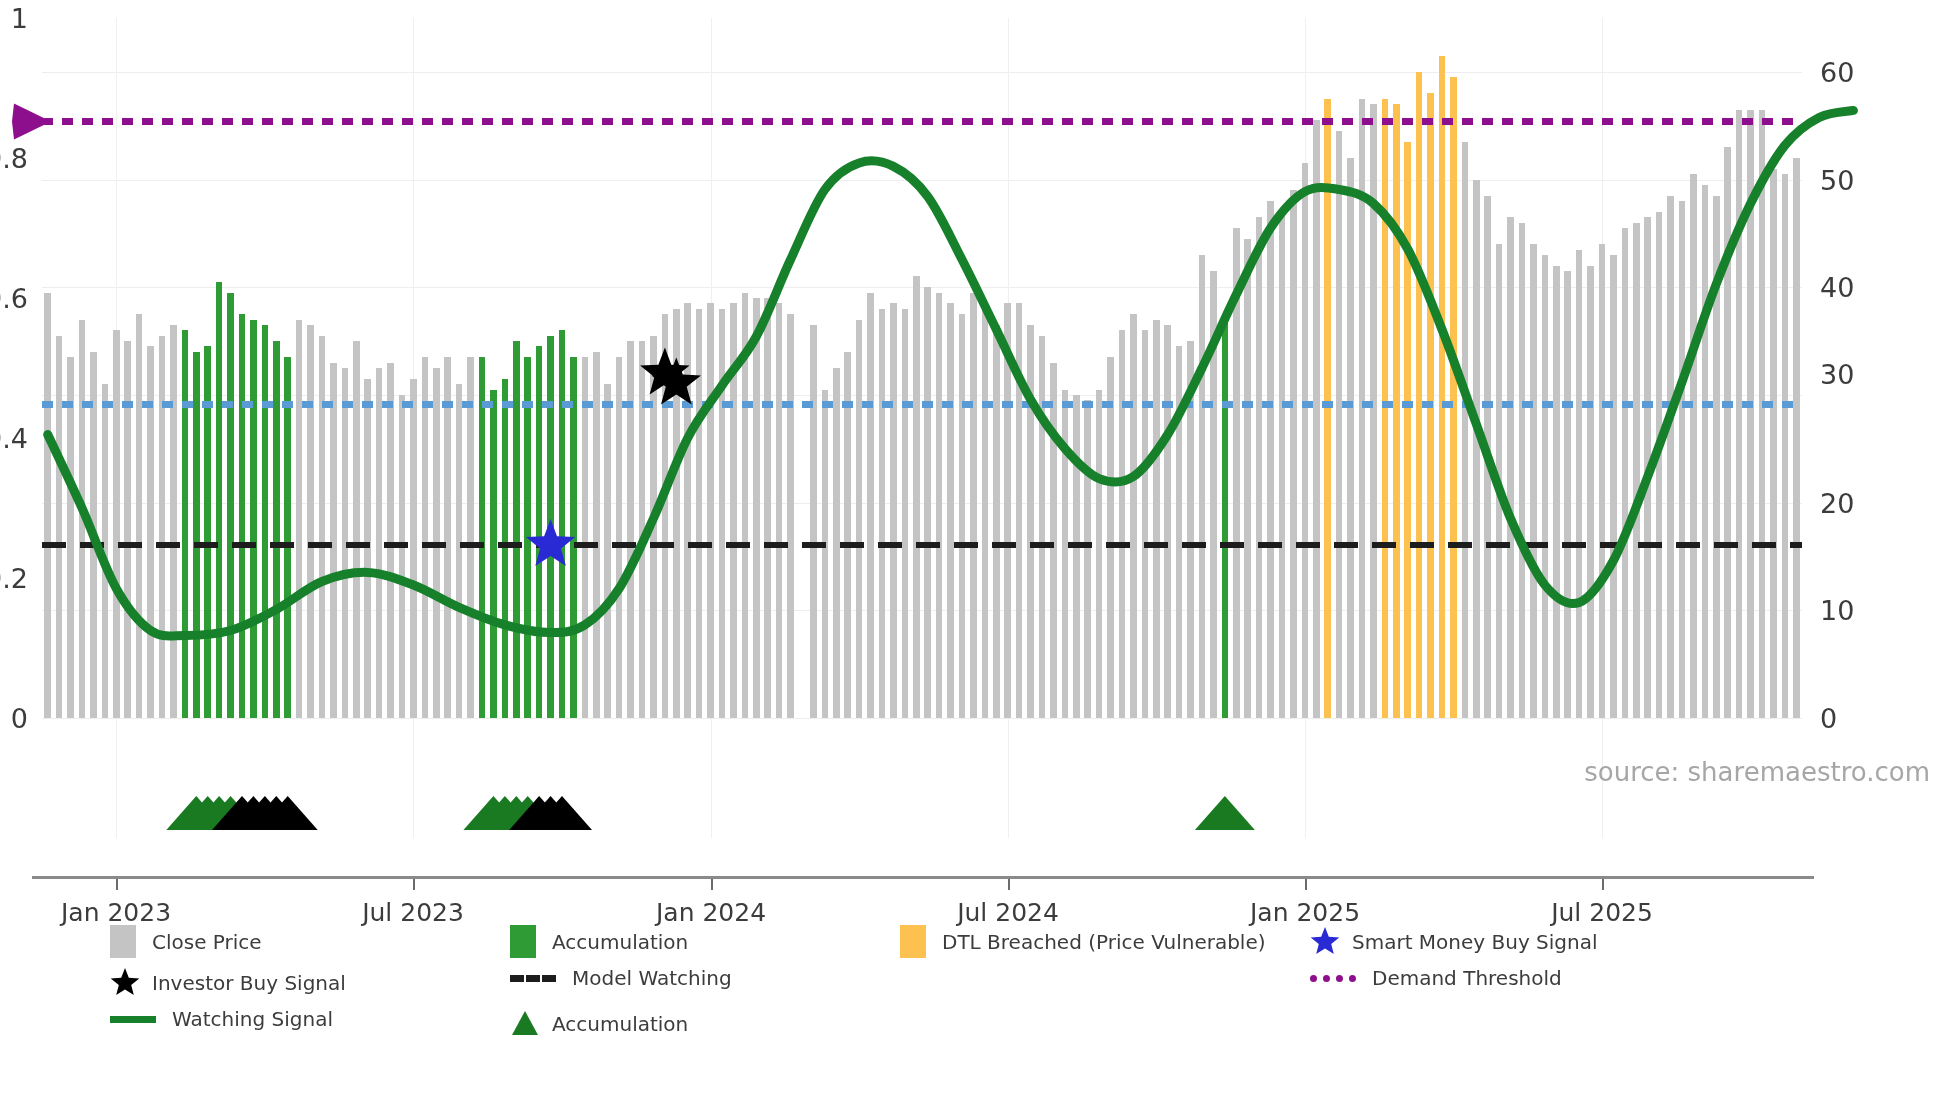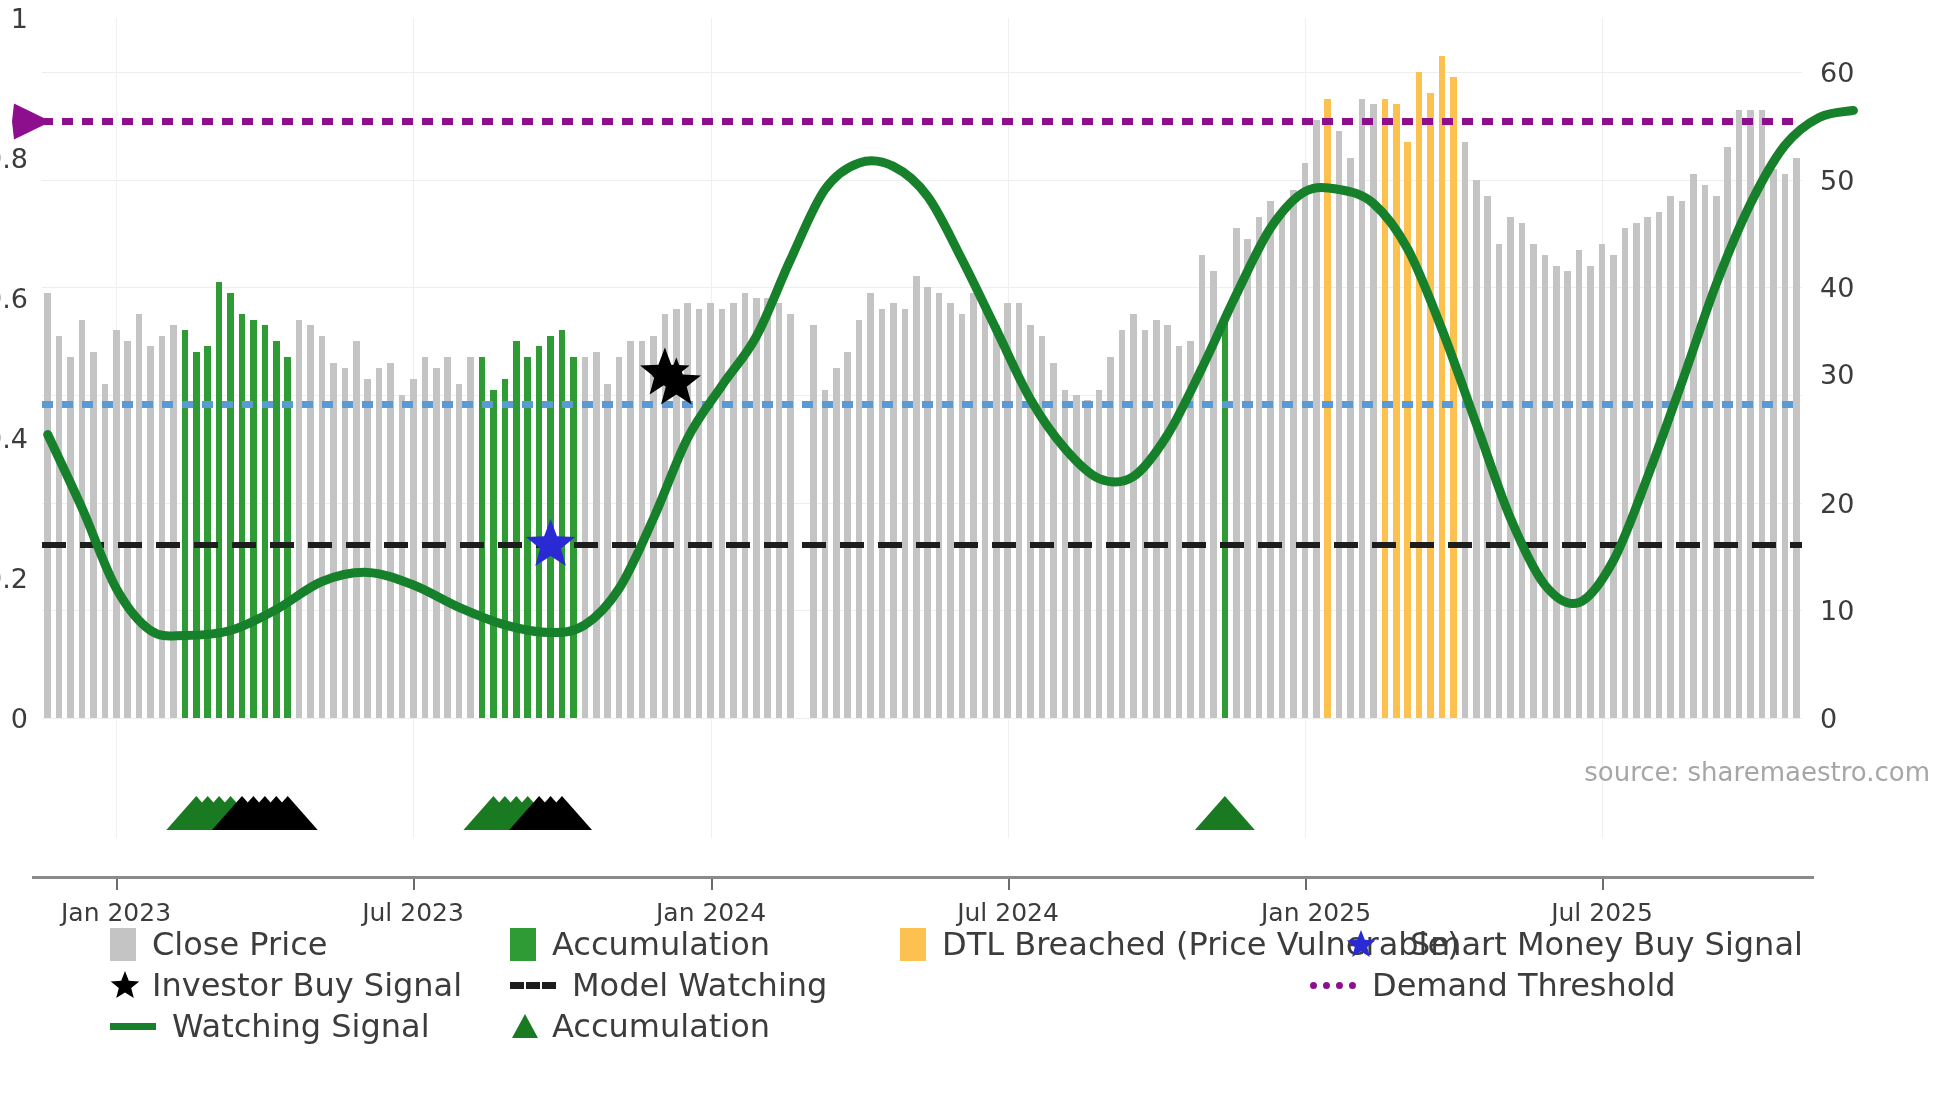--- a/index.html
+++ b/index.html
@@ -10,21 +10,21 @@
   .ytick-r{position:absolute;transform:translateY(-50%);font-size:27px;color:#3c3c3c;white-space:nowrap;}
   .xtick{position:absolute;transform:translateX(-50%);font-size:25px;color:#3c3c3c;white-space:nowrap;}
   .axisline{position:absolute;background:#8a8a8a;}
   .gridline{position:absolute;left:0;width:100%;height:1px;background:#eeeeee;}
   .vgrid{position:absolute;top:0;width:1px;background:#f0f0f0;}
   .tickmark{position:absolute;width:2px;height:11px;background:#6b6b6b;}
   .bar{position:absolute;bottom:0;}
   .legend{position:absolute;left:110px;top:925px;width:1840px;}
   .legrow{display:flex;align-items:center;height:31px;margin-bottom:10px;}
   .legcell{display:flex;align-items:center;}
-  .legtext{font-size:32px;color:#3c3c3c;margin-left:16px;white-space:nowrap;}
+  .legtext{font-size:20px;color:#3c3c3c;margin-left:16px;white-space:nowrap;}
   .swatch{width:26px;height:33px;flex:0 0 auto;}
   .swline{width:46px;height:7px;flex:0 0 auto;}
   .source{position:absolute;right:30px;top:757px;font-size:26px;color:#a6a6a6;white-space:nowrap;}
   svg{display:block;overflow:visible;}
 </style>
 </head>
 <body>
 
 <div id="root">
 
@@ -47,21 +47,21 @@
       <div class="axisline" style="left: 32px; top: 876px; width: 1782px; height: 3px;"></div>
       <div class="tickmark" style="left: 116px; top: 879px;"></div>
       <div class="xtick" style="left: 116px; top: 898px;">Jan 2023</div>
       <div class="tickmark" style="left: 413px; top: 879px;"></div>
       <div class="xtick" style="left: 413px; top: 898px;">Jul 2023</div>
       <div class="tickmark" style="left: 711px; top: 879px;"></div>
       <div class="xtick" style="left: 711px; top: 898px;">Jan 2024</div>
       <div class="tickmark" style="left: 1008px; top: 879px;"></div>
       <div class="xtick" style="left: 1008px; top: 898px;">Jul 2024</div>
       <div class="tickmark" style="left: 1305px; top: 879px;"></div>
-      <div class="xtick" style="left: 1305px; top: 898px; margin-left: 11px;">Jan 2025</div>
+      <div class="xtick" style="left: 1305px; top: 898px;">Jan 2025</div>
       <div class="tickmark" style="left: 1602px; top: 879px;"></div>
       <div class="xtick" style="left: 1602px; top: 898px;">Jul 2025</div>
       <div class="ytick-l" style="left: -32px; top: 718px;">0</div>
       <div class="ytick-l" style="left: -32px; top: 578px;">0.2</div>
       <div class="ytick-l" style="left: -32px; top: 438px;">0.4</div>
       <div class="ytick-l" style="left: -32px; top: 298px;">0.6</div>
       <div class="ytick-l" style="left: -32px; top: 158px;">0.8</div>
       <div class="ytick-l" style="left: -32px; top: 18px;">1</div>
       <div class="ytick-r" style="left: 1820px; top: 718px;">0</div>
       <div class="ytick-r" style="left: 1820px; top: 610.308px;">10</div>
@@ -236,21 +236,21 @@
           <span class="legtext">Close Price</span>
         </div>
         <div class="legcell" style="position: absolute; left: 400px; top: 0px;">
           <span class="swatch" style="background: rgb(46, 155, 53);"></span>
           <span class="legtext">Accumulation</span>
         </div>
         <div class="legcell" style="position: absolute; left: 790px; top: 0px;">
           <span class="swatch" style="background: rgb(252, 193, 78);"></span>
           <span class="legtext">DTL Breached (Price Vulnerable)</span>
         </div>
-        <div class="legcell" style="position: absolute; left: 1236px; top: 0px; gap: 22px;">
+        <div class="legcell" style="position: absolute; left: 1200px; top: 0px;">
           <span class="swatch">
             <svg width="30" height="33" viewBox="0 0 30 33">
               <polygon points="15.0,2.0 18.8,11.7 29.3,12.4 21.2,19.0 23.8,29.1 15.0,23.5 6.2,29.1 8.8,19.0 0.7,12.4 11.2,11.7" fill="#2a2ad4"></polygon>
             </svg>
           </span>
           <span class="legtext">Smart Money Buy Signal</span>
         </div>
       </div>
       <div class="legrow" style="position: relative;">
         <div class="legcell" style="position: absolute; left: 0px; top: 0px;">

